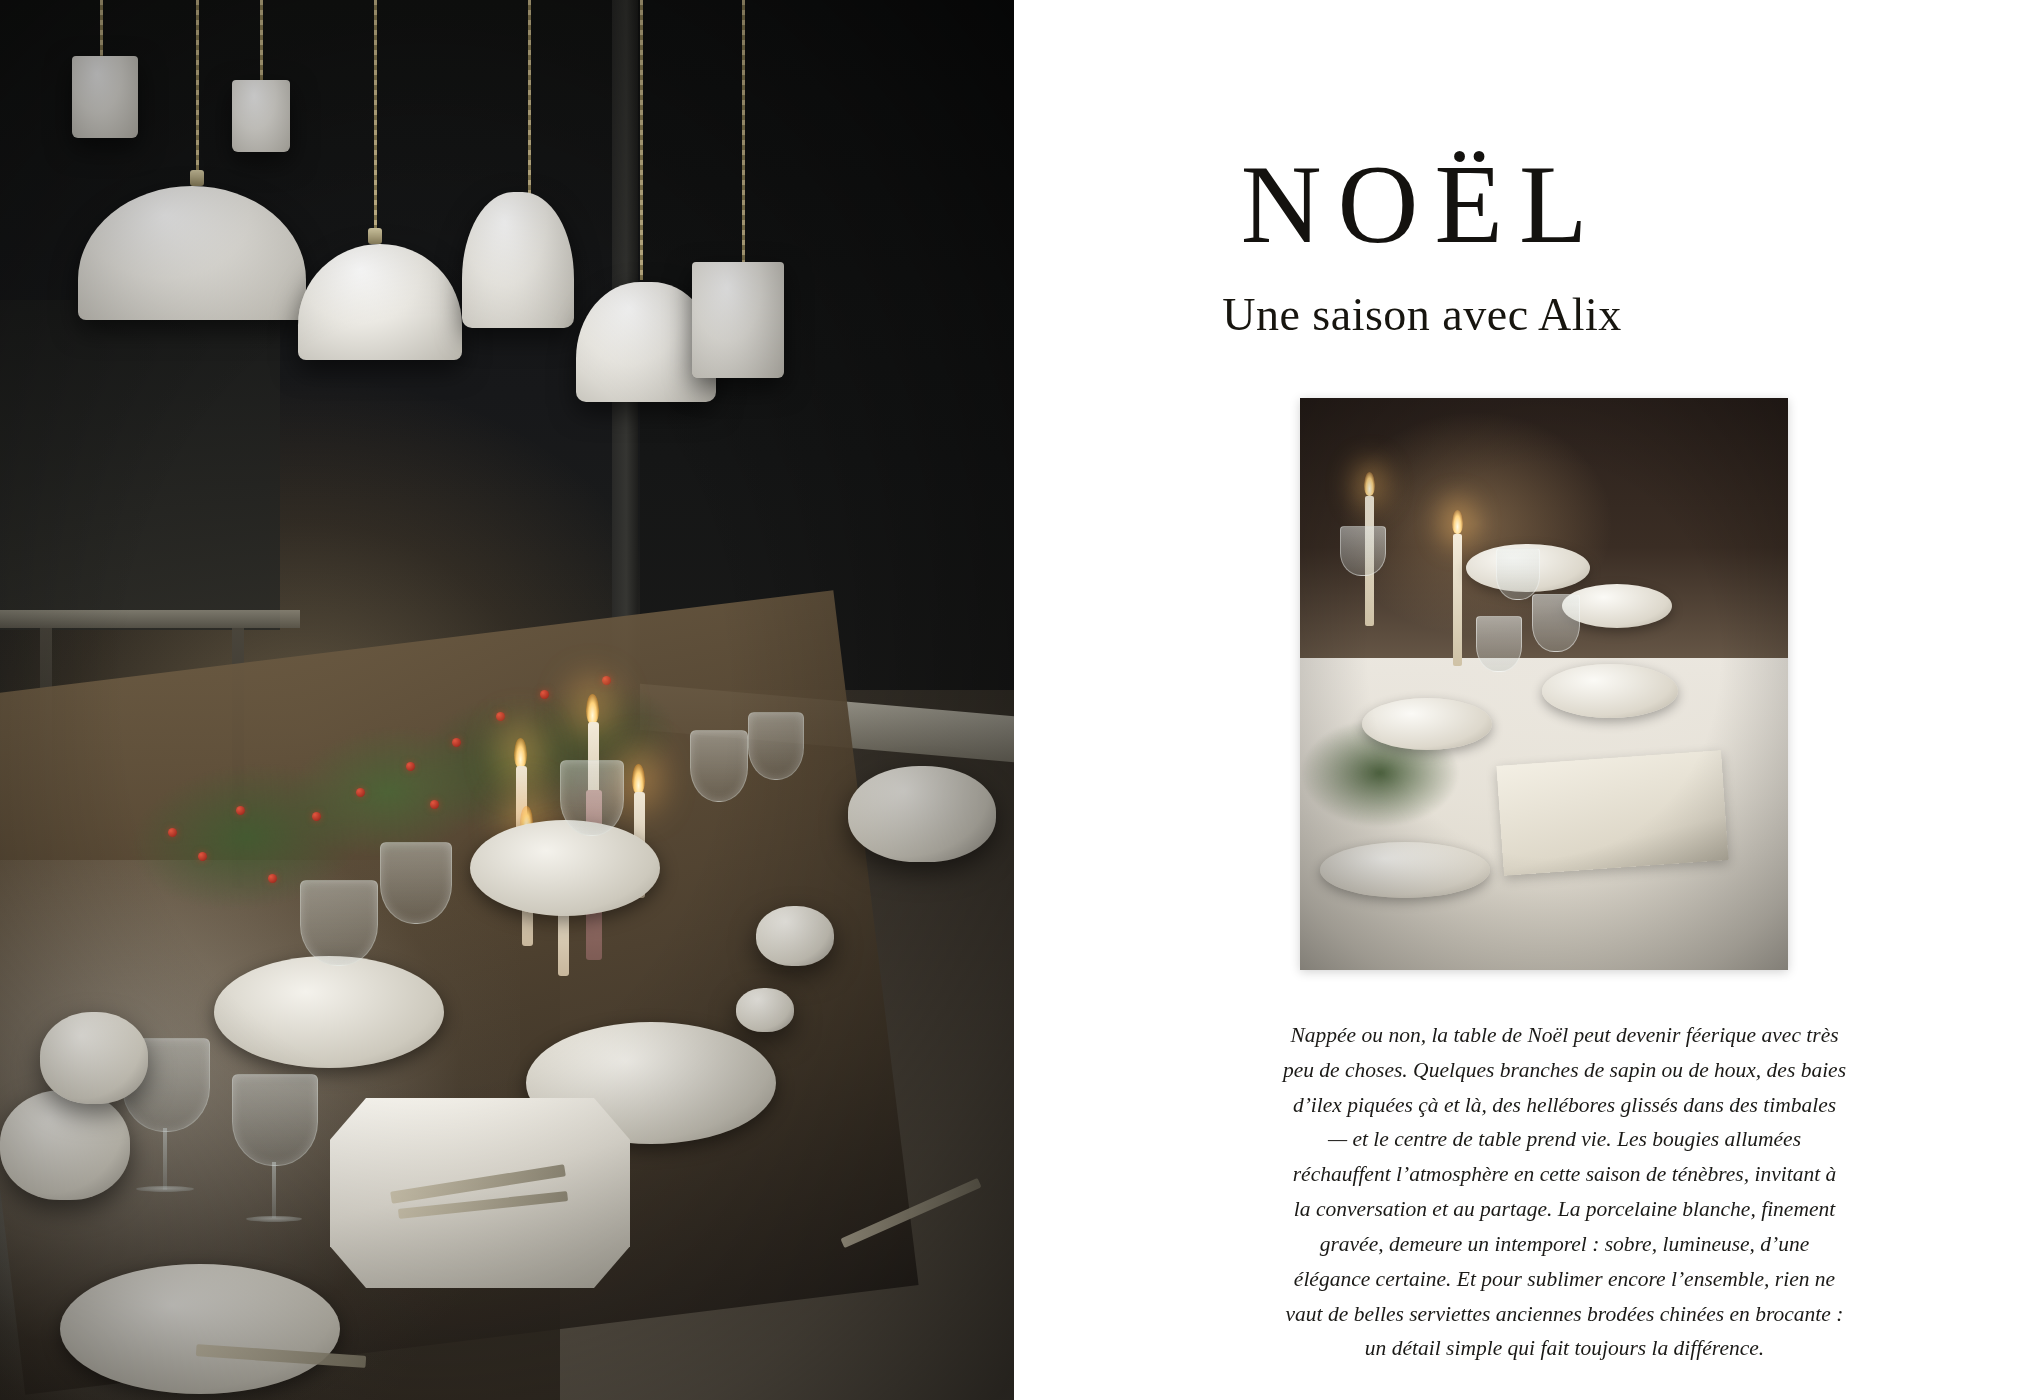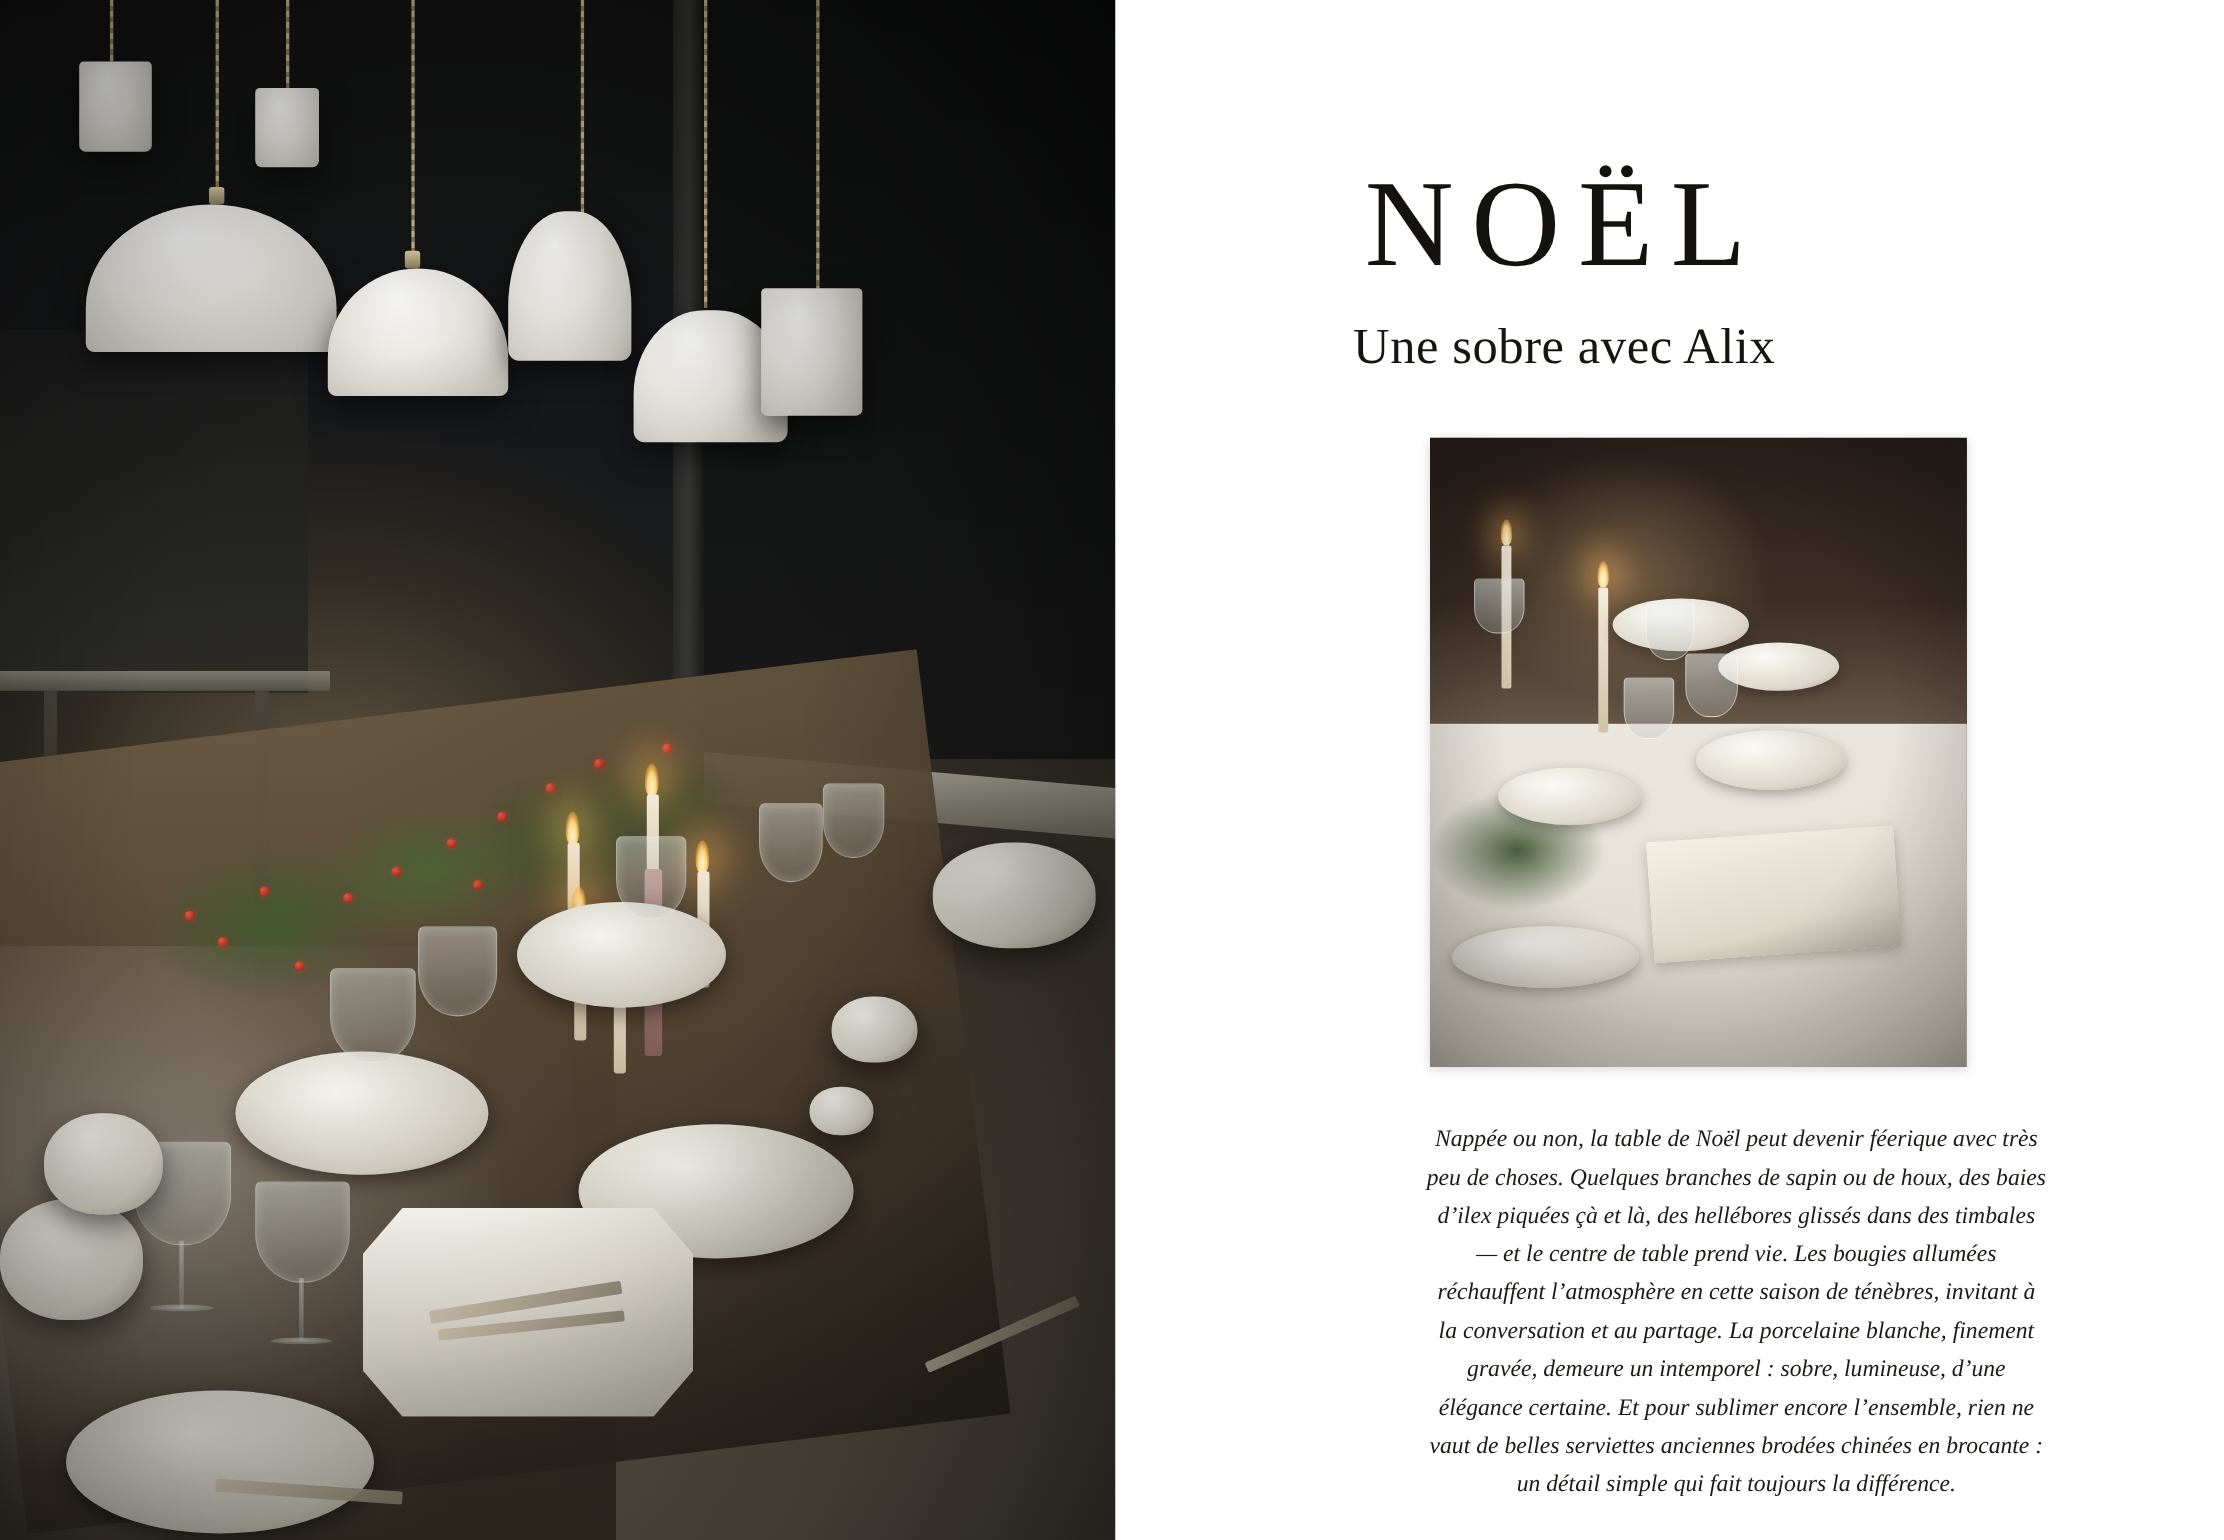--- a/index.html
+++ b/index.html
@@ -270,21 +270,21 @@
     background: linear-gradient(170deg,#f3efe4,#ded8c9 70%,#bdb7a7);
     transform: rotate(-4deg);
     box-shadow: 0 4px 12px rgba(0,0,0,.22);
   }
   .inset-vignette {
     position: absolute; inset: 0;
     background: radial-gradient(ellipse 80% 76% at 50% 46%, rgba(0,0,0,0) 45%, rgba(0,0,0,.28) 82%, rgba(0,0,0,.45) 100%);
   }
   .body-copy {
     position: absolute;
-    left: 282px; top: 1018px;
+    left: 268px; top: 1018px;
     width: 565px;
     text-align: center;
     font-family: "Liberation Serif", serif;
     font-style: italic;
     font-size: 21.5px;
     line-height: 1.62;
     color: #1b1a17;
   }
   .footer-note {
     position: absolute;
@@ -402,21 +402,21 @@
 
       <div class="vignette"></div>
     </div>
   </div>
 
   <div class="gutter"></div>
 
   <div class="right-page">
 
     <div class="headline">NOËL</div>
-    <div class="subhead">Une sobre avec Alix</div>
+    <div class="subhead">Une saison avec Alix</div>
 
     <div class="photo-inset">
       <div class="inset-bg"></div>
       <div class="inset-cloth"></div>
       <div class="inset-green"></div>
 
       <div class="inset-flame" style="left:64px; top:74px;"></div>
       <div class="inset-candle" style="left:65px; top:98px; height:130px;"></div>
       <div class="inset-flame" style="left:152px; top:112px;"></div>
       <div class="inset-candle" style="left:153px; top:136px; height:132px;"></div>

